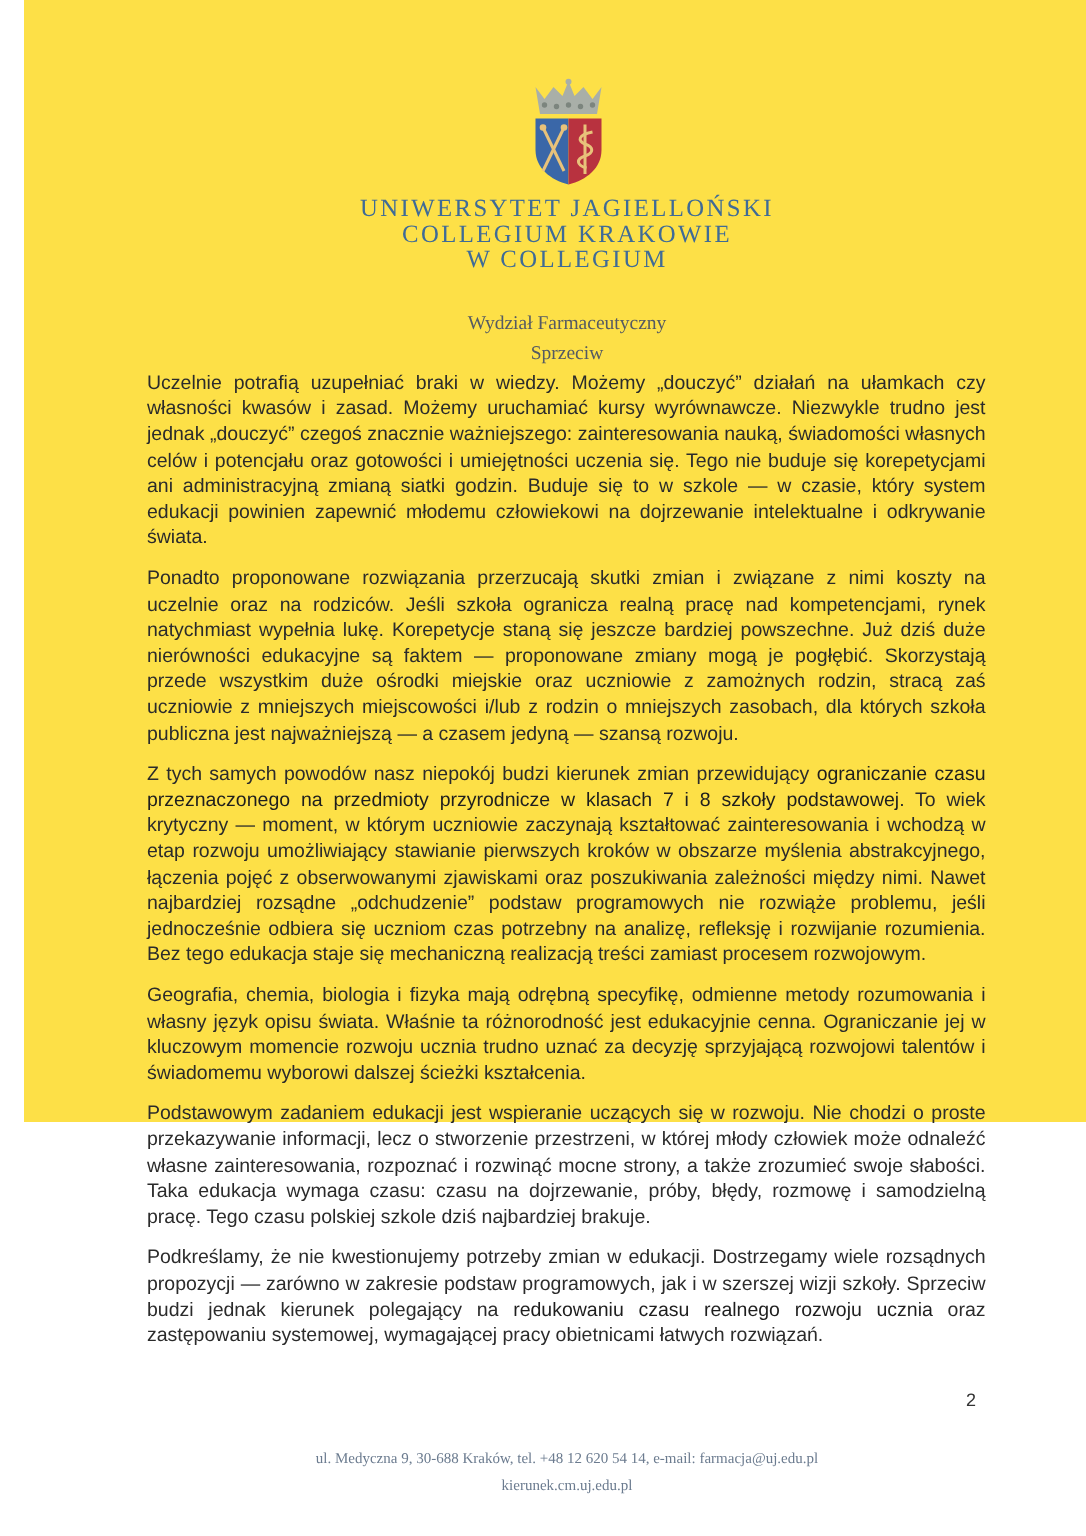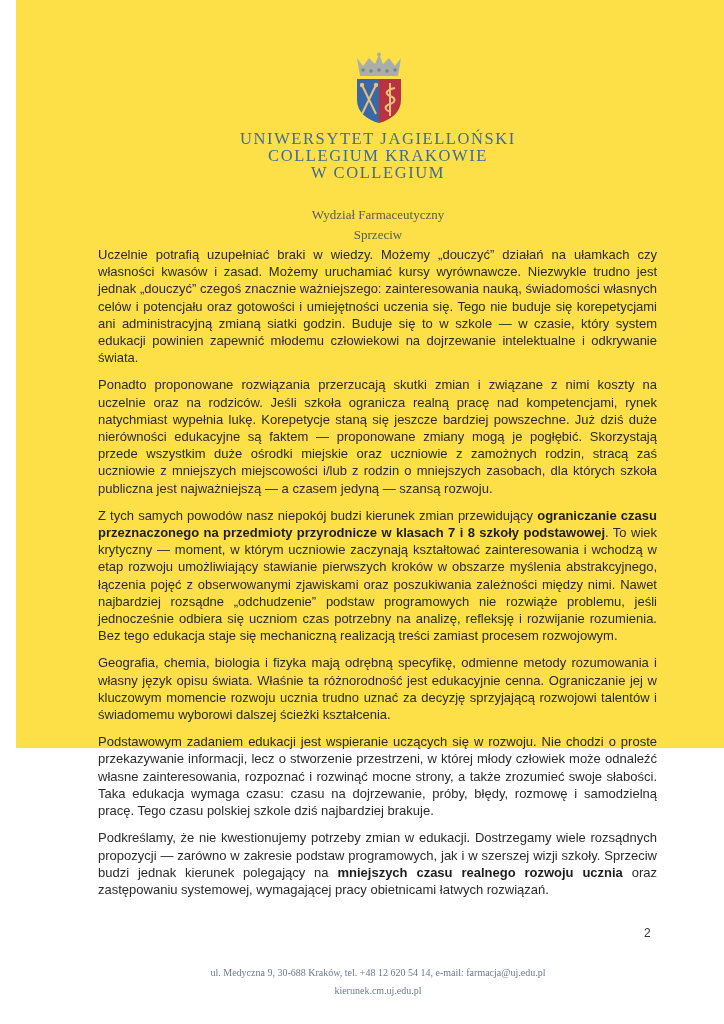--- a/index.html
+++ b/index.html
@@ -5,21 +5,21 @@
   html, body { margin: 0; padding: 0; background: #ffffff; }
   body { width: 724px; height: 1024px; position: relative; overflow: hidden; }
   .page { position: absolute; left: 16px; top: 0; width: 724px; height: 748px; background: #fde047; }
   .crest { position: absolute; left: 335px; top: 52px; width: 56px; height: 72px; }
   .header-block { position: absolute; left: 0; top: 130px; width: 724px; text-align: center; }
   .uni-line { font-family: "Liberation Serif", "DejaVu Serif", serif; color: #3f6b97; font-size: 16.5px; letter-spacing: 1.6px; line-height: 17px; margin: 0; }
   .faculty { font-family: "Liberation Serif", "DejaVu Serif", serif; color: #555a63; font-size: 13px; line-height: 16px; margin: 4px; }
   .faculty-block { position: absolute; left: 0; top: 203px; width: 724px; text-align: center; }
   .body-text { position: absolute; left: 82px; top: 246px; width: 559px; font-family: "Liberation Sans", "DejaVu Sans", sans-serif; font-size: 13px; line-height: 17.2px; color: #2b2b2b; }
   .body-text p { margin: 0 0 10px 0; text-align: justify; }
-  .body-text b { font-weight: bold; color: #1e1e1e; }
+  .body-text b { font-weight: normal; color: #1e1e1e; }
   .page-num { position: absolute; left: 628px; top: 926px; font-family: "Liberation Sans", sans-serif; font-size: 12px; color: #333; }
   .footer { position: absolute; left: 0; top: 964px; width: 724px; text-align: center; font-family: "Liberation Serif", "DejaVu Serif", serif; font-size: 10px; color: #6b7b8f; line-height: 18px; }
 </style>
 </head>
 <body>
 
 <div class="page">
 
   <div class="crest">
     <svg width="56" height="72" viewBox="0 0 56 72">
@@ -55,21 +55,21 @@
     <p class="faculty">Wydział Farmaceutyczny</p>
     <p class="faculty">Sprzeciw</p>
   </div>
 
   <div class="body-text" id="body-text">
     <p><span>Uczelnie potrafią uzupełniać braki w wiedzy. Możemy „douczyć” działań na ułamkach czy własności kwasów i zasad. Możemy uruchamiać kursy wyrównawcze. Niezwykle trudno jest jednak „douczyć” czegoś znacznie ważniejszego: zainteresowania nauką, świadomości własnych celów i potencjału oraz gotowości i umiejętności uczenia się. Tego nie buduje się korepetycjami ani administracyjną zmianą siatki godzin. Buduje się to w szkole — w czasie, który system edukacji powinien zapewnić młodemu człowiekowi na dojrzewanie intelektualne i odkrywanie świata.</span></p>
     <p><span>Ponadto proponowane rozwiązania przerzucają skutki zmian i związane z nimi koszty na uczelnie oraz na rodziców. Jeśli szkoła ogranicza realną pracę nad kompetencjami, rynek natychmiast wypełnia lukę. Korepetycje staną się jeszcze bardziej powszechne. Już dziś duże nierówności edukacyjne są faktem — proponowane zmiany mogą je pogłębić. Skorzystają przede wszystkim duże ośrodki miejskie oraz uczniowie z zamożnych rodzin, stracą zaś uczniowie z mniejszych miejscowości i/lub z rodzin o mniejszych zasobach, dla których szkoła publiczna jest najważniejszą — a czasem jedyną — szansą rozwoju.</span></p>
     <p><span>Z tych samych powodów nasz niepokój budzi kierunek zmian przewidujący </span><b>ograniczanie czasu przeznaczonego na przedmioty przyrodnicze w klasach 7 i 8 szkoły podstawowej</b><span>. To wiek krytyczny — moment, w którym uczniowie zaczynają kształtować zainteresowania i wchodzą w etap rozwoju umożliwiający stawianie pierwszych kroków w obszarze myślenia abstrakcyjnego, łączenia pojęć z obserwowanymi zjawiskami oraz poszukiwania zależności między nimi. Nawet najbardziej rozsądne „odchudzenie” podstaw programowych nie rozwiąże problemu, jeśli jednocześnie odbiera się uczniom czas potrzebny na analizę, refleksję i rozwijanie rozumienia. Bez tego edukacja staje się mechaniczną realizacją treści zamiast procesem rozwojowym.</span></p>
     <p><span>Geografia, chemia, biologia i fizyka mają odrębną specyfikę, odmienne metody rozumowania i własny język opisu świata. Właśnie ta różnorodność jest edukacyjnie cenna. Ograniczanie jej w kluczowym momencie rozwoju ucznia trudno uznać za decyzję sprzyjającą rozwojowi talentów i świadomemu wyborowi dalszej ścieżki kształcenia.</span></p>
     <p><span>Podstawowym zadaniem edukacji jest wspieranie uczących się w rozwoju. Nie chodzi o proste przekazywanie informacji, lecz o stworzenie przestrzeni, w której młody człowiek może odnaleźć własne zainteresowania, rozpoznać i rozwinąć mocne strony, a także zrozumieć swoje słabości. Taka edukacja wymaga czasu: czasu na dojrzewanie, próby, błędy, rozmowę i samodzielną pracę. Tego czasu polskiej szkole dziś najbardziej brakuje.</span></p>
-    <p><span>Podkreślamy, że nie kwestionujemy potrzeby zmian w edukacji. Dostrzegamy wiele rozsądnych propozycji — zarówno w zakresie podstaw programowych, jak i w szerszej wizji szkoły. Sprzeciw budzi jednak kierunek polegający na </span><b>mniejszych czasu realnego rozwoju ucznia</b><span> oraz zastępowaniu systemowej, wymagającej pracy obietnicami łatwych rozwiązań.</span></p>
+    <p><span>Podkreślamy, że nie kwestionujemy potrzeby zmian w edukacji. Dostrzegamy wiele rozsądnych propozycji — zarówno w zakresie podstaw programowych, jak i w szerszej wizji szkoły. Sprzeciw budzi jednak kierunek polegający na </span><b>redukowaniu czasu realnego rozwoju ucznia</b><span> oraz zastępowaniu systemowej, wymagającej pracy obietnicami łatwych rozwiązań.</span></p>
   </div>
 
   <div class="page-num">2</div>
 
   <div class="footer">
     <div>ul. Medyczna 9, 30-688 Kraków, tel. +48 12 620 54 14, e-mail: farmacja@uj.edu.pl</div>
     <div>kierunek.cm.uj.edu.pl</div>
   </div>
 
 </div>

